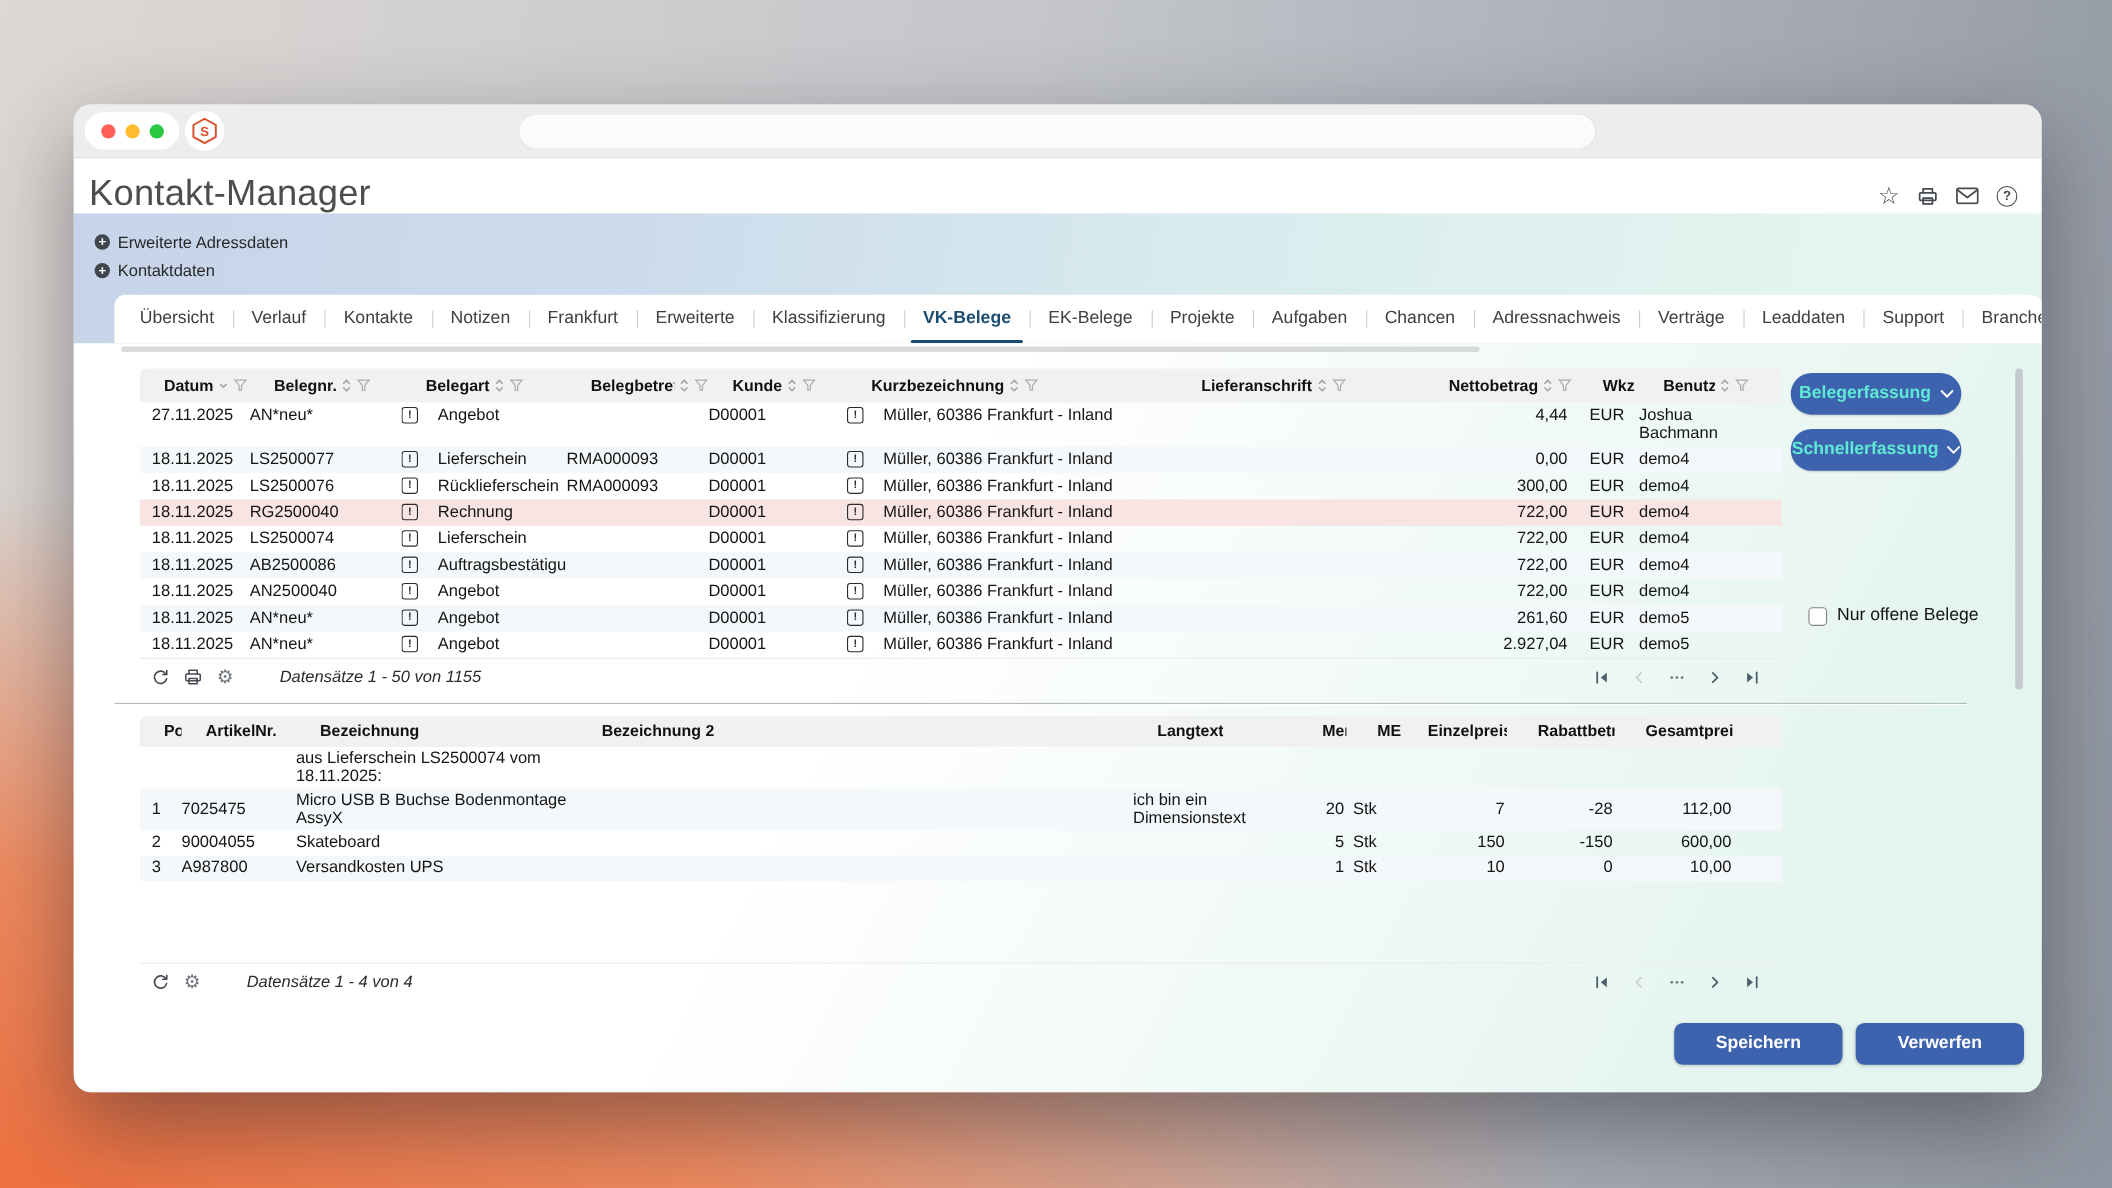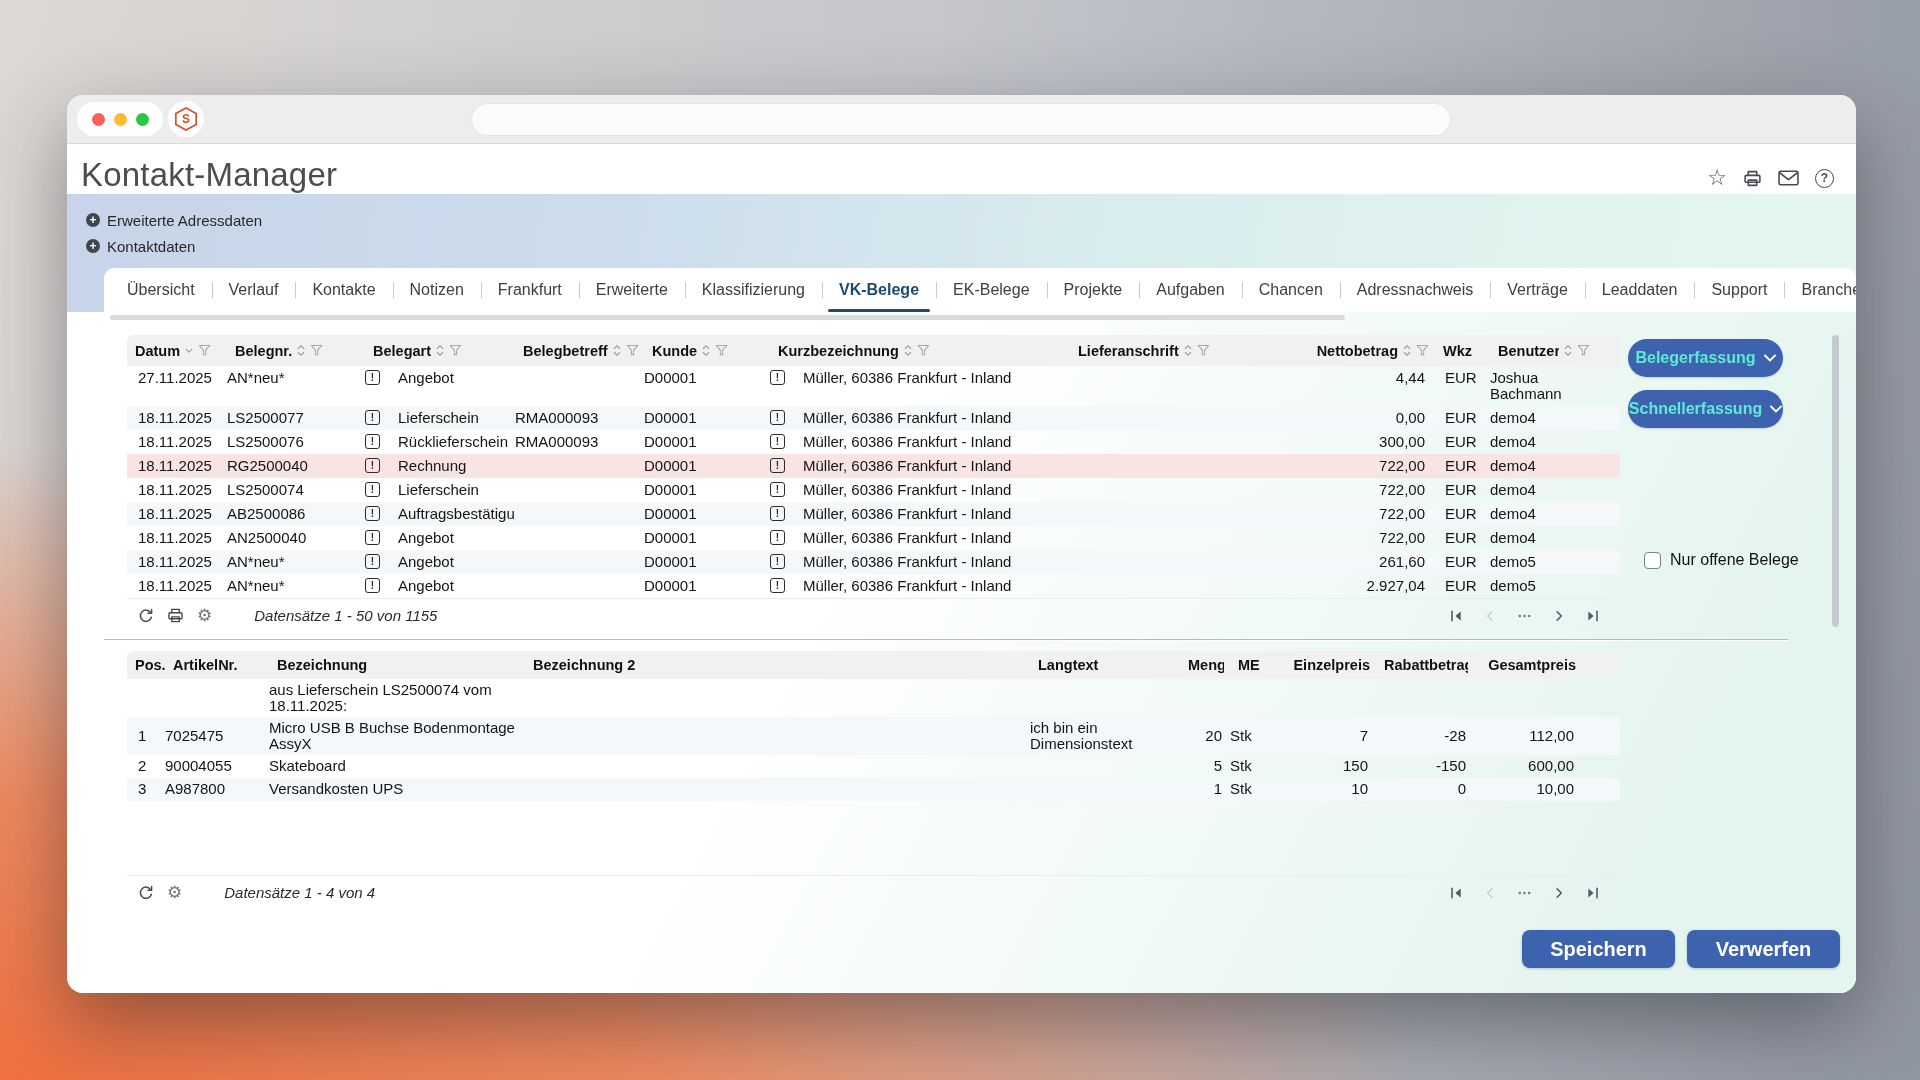--- a/index.html
+++ b/index.html
@@ -73,21 +73,21 @@
   .card { position:absolute; left:60px; width:1493px; background:transparent; }
   .card.upper { top:23px; }
   .card.lower { top:339px; }
 
   .u-grid { display:grid; grid-template-columns:100px 138px 150px 129px 126px 300px 225px 140px 55px 100px 30px; }
   .l-grid { display:grid; grid-template-columns:38px 104px 256px 505px 150px 50px 46px 100px 98px 108px 38px; }
 
   .thead { background:#f1f1f1; border-radius:6px 6px 0 0; align-items:center; }
   .card.upper .thead { height:31px; }
   .card.lower .thead { height:28px; }
-  .th { display:flex; align-items:center; gap:4px; overflow:hidden; font-size:14.5px; font-weight:bold; color:#111; padding-left:8px; cursor:pointer; }
+  .th { display:flex; align-items:center; gap:4px; overflow:hidden; font-size:14.5px; font-weight:bold; color:#111; padding-left:22px; cursor:pointer; }
   .th .th-label { white-space:nowrap; overflow:hidden; }
   .th.num { justify-content:flex-end; padding-right:6px; }
   .i-sort-both,.i-sort-desc { width:10px; height:15px; flex:none; }
   .i-sort-both path,.i-sort-desc path { stroke:#9aa1a8; stroke-width:1.4; fill:none; }
   .i-filter { width:13px; height:13px; flex:none; }
   .i-filter path { stroke:#a7adb3; stroke-width:1.2; fill:none; }
   .menu-cell { justify-content:flex-end; padding-right:10px; }
   .menu-icon { font-size:19px; color:#555; font-weight:normal; cursor:pointer; line-height:0; }
 
   .tr { align-items:start; cursor:pointer; }
@@ -126,21 +126,21 @@
           gap:8px; cursor:pointer; box-shadow:0 1px 2px rgba(0,0,0,.15); }
   .pill + .pill { margin-top:13px; }
   .pill svg { flex:none; }
   .checkrow { position:absolute; left:16px; top:212px; display:flex; align-items:center; gap:9px; cursor:pointer; width:190px; }
   .cbox { width:17px; height:17px; background:#fff; border:1.5px solid #7d8287; border-radius:4px; flex:none; }
   .checkrow .lbl { font-size:16px; color:#121212; white-space:nowrap; }
 
   
   .actions { position:absolute; top:618px; left:1455px; display:flex; gap:12px; }
   .action { width:153px; height:38px; border:none; border-radius:8px; background:var(--accent-button,#3d63ae); color:#fff;
-            font-size:20px; font-weight:600; font-family:"Liberation Sans",sans-serif; cursor:pointer; box-shadow:0 1px 3px rgba(0,0,0,.2); }
+            font-size:16px; font-weight:600; font-family:"Liberation Sans",sans-serif; cursor:pointer; box-shadow:0 1px 3px rgba(0,0,0,.2); }
 </style>
 </head>
 <body>
 
 <div class="window">
 
   <div class="titlebar">
     <div class="traffic">
       <span class="dot red"></span>
       <span class="dot yellow"></span>

